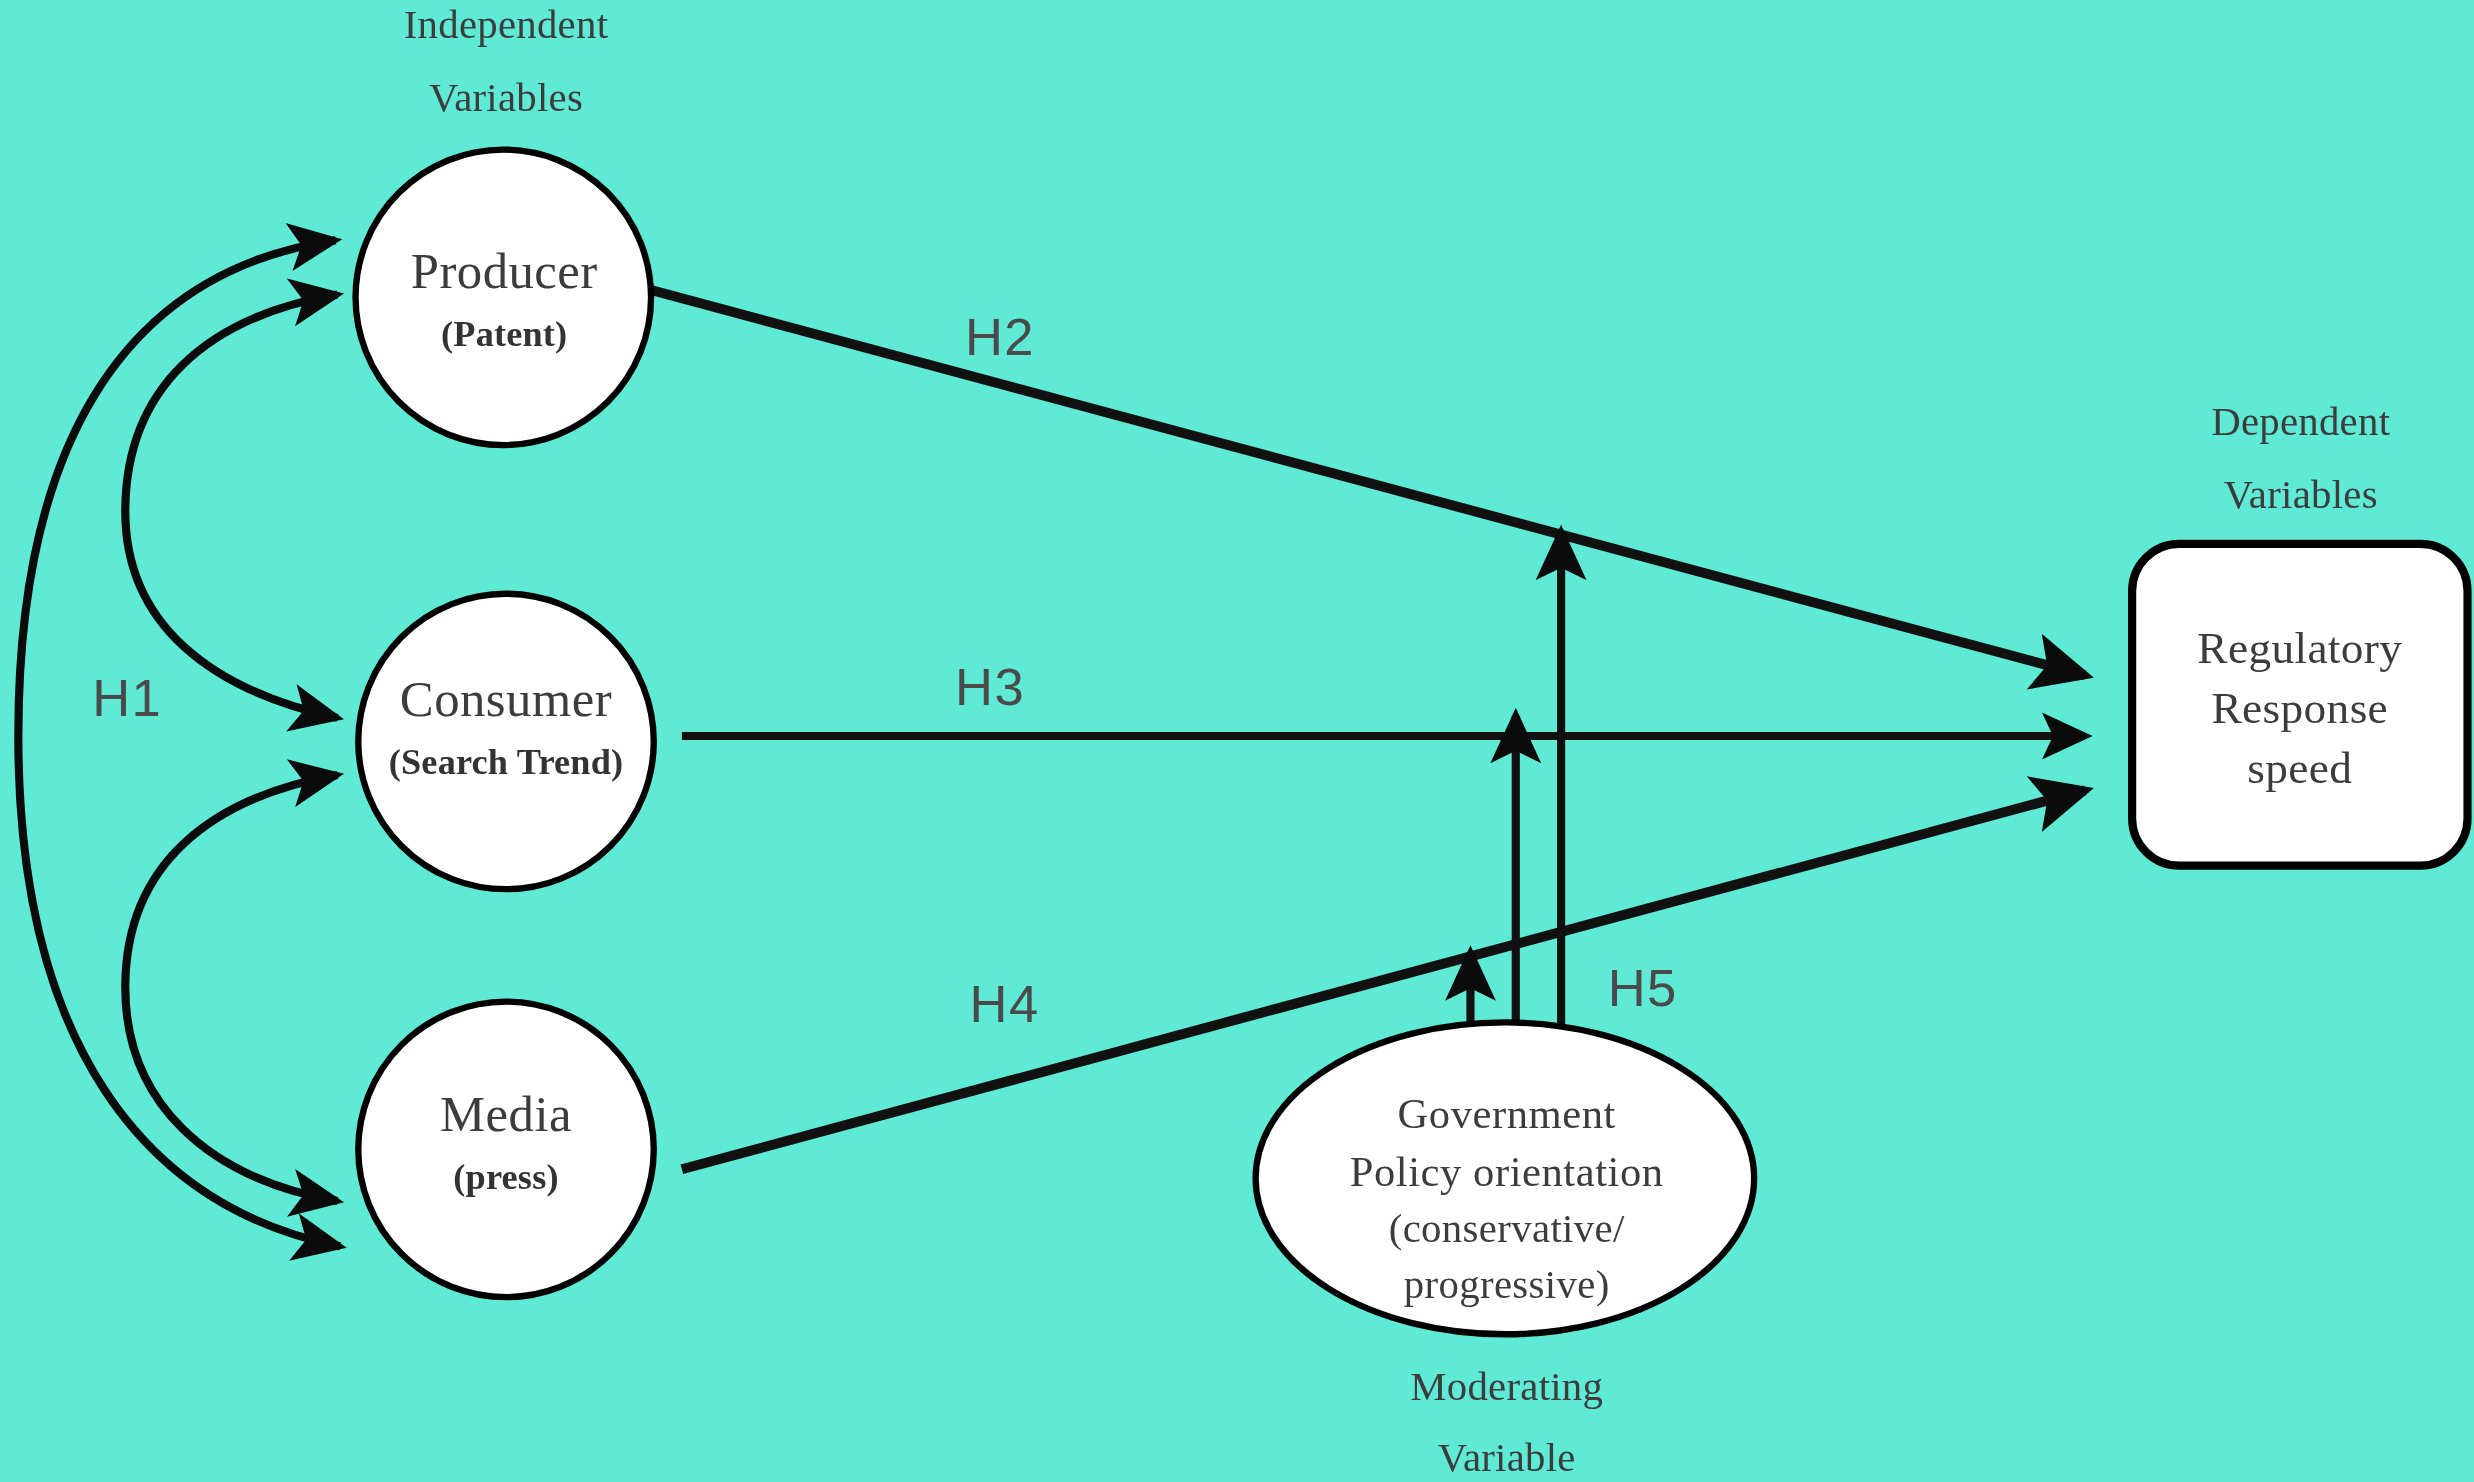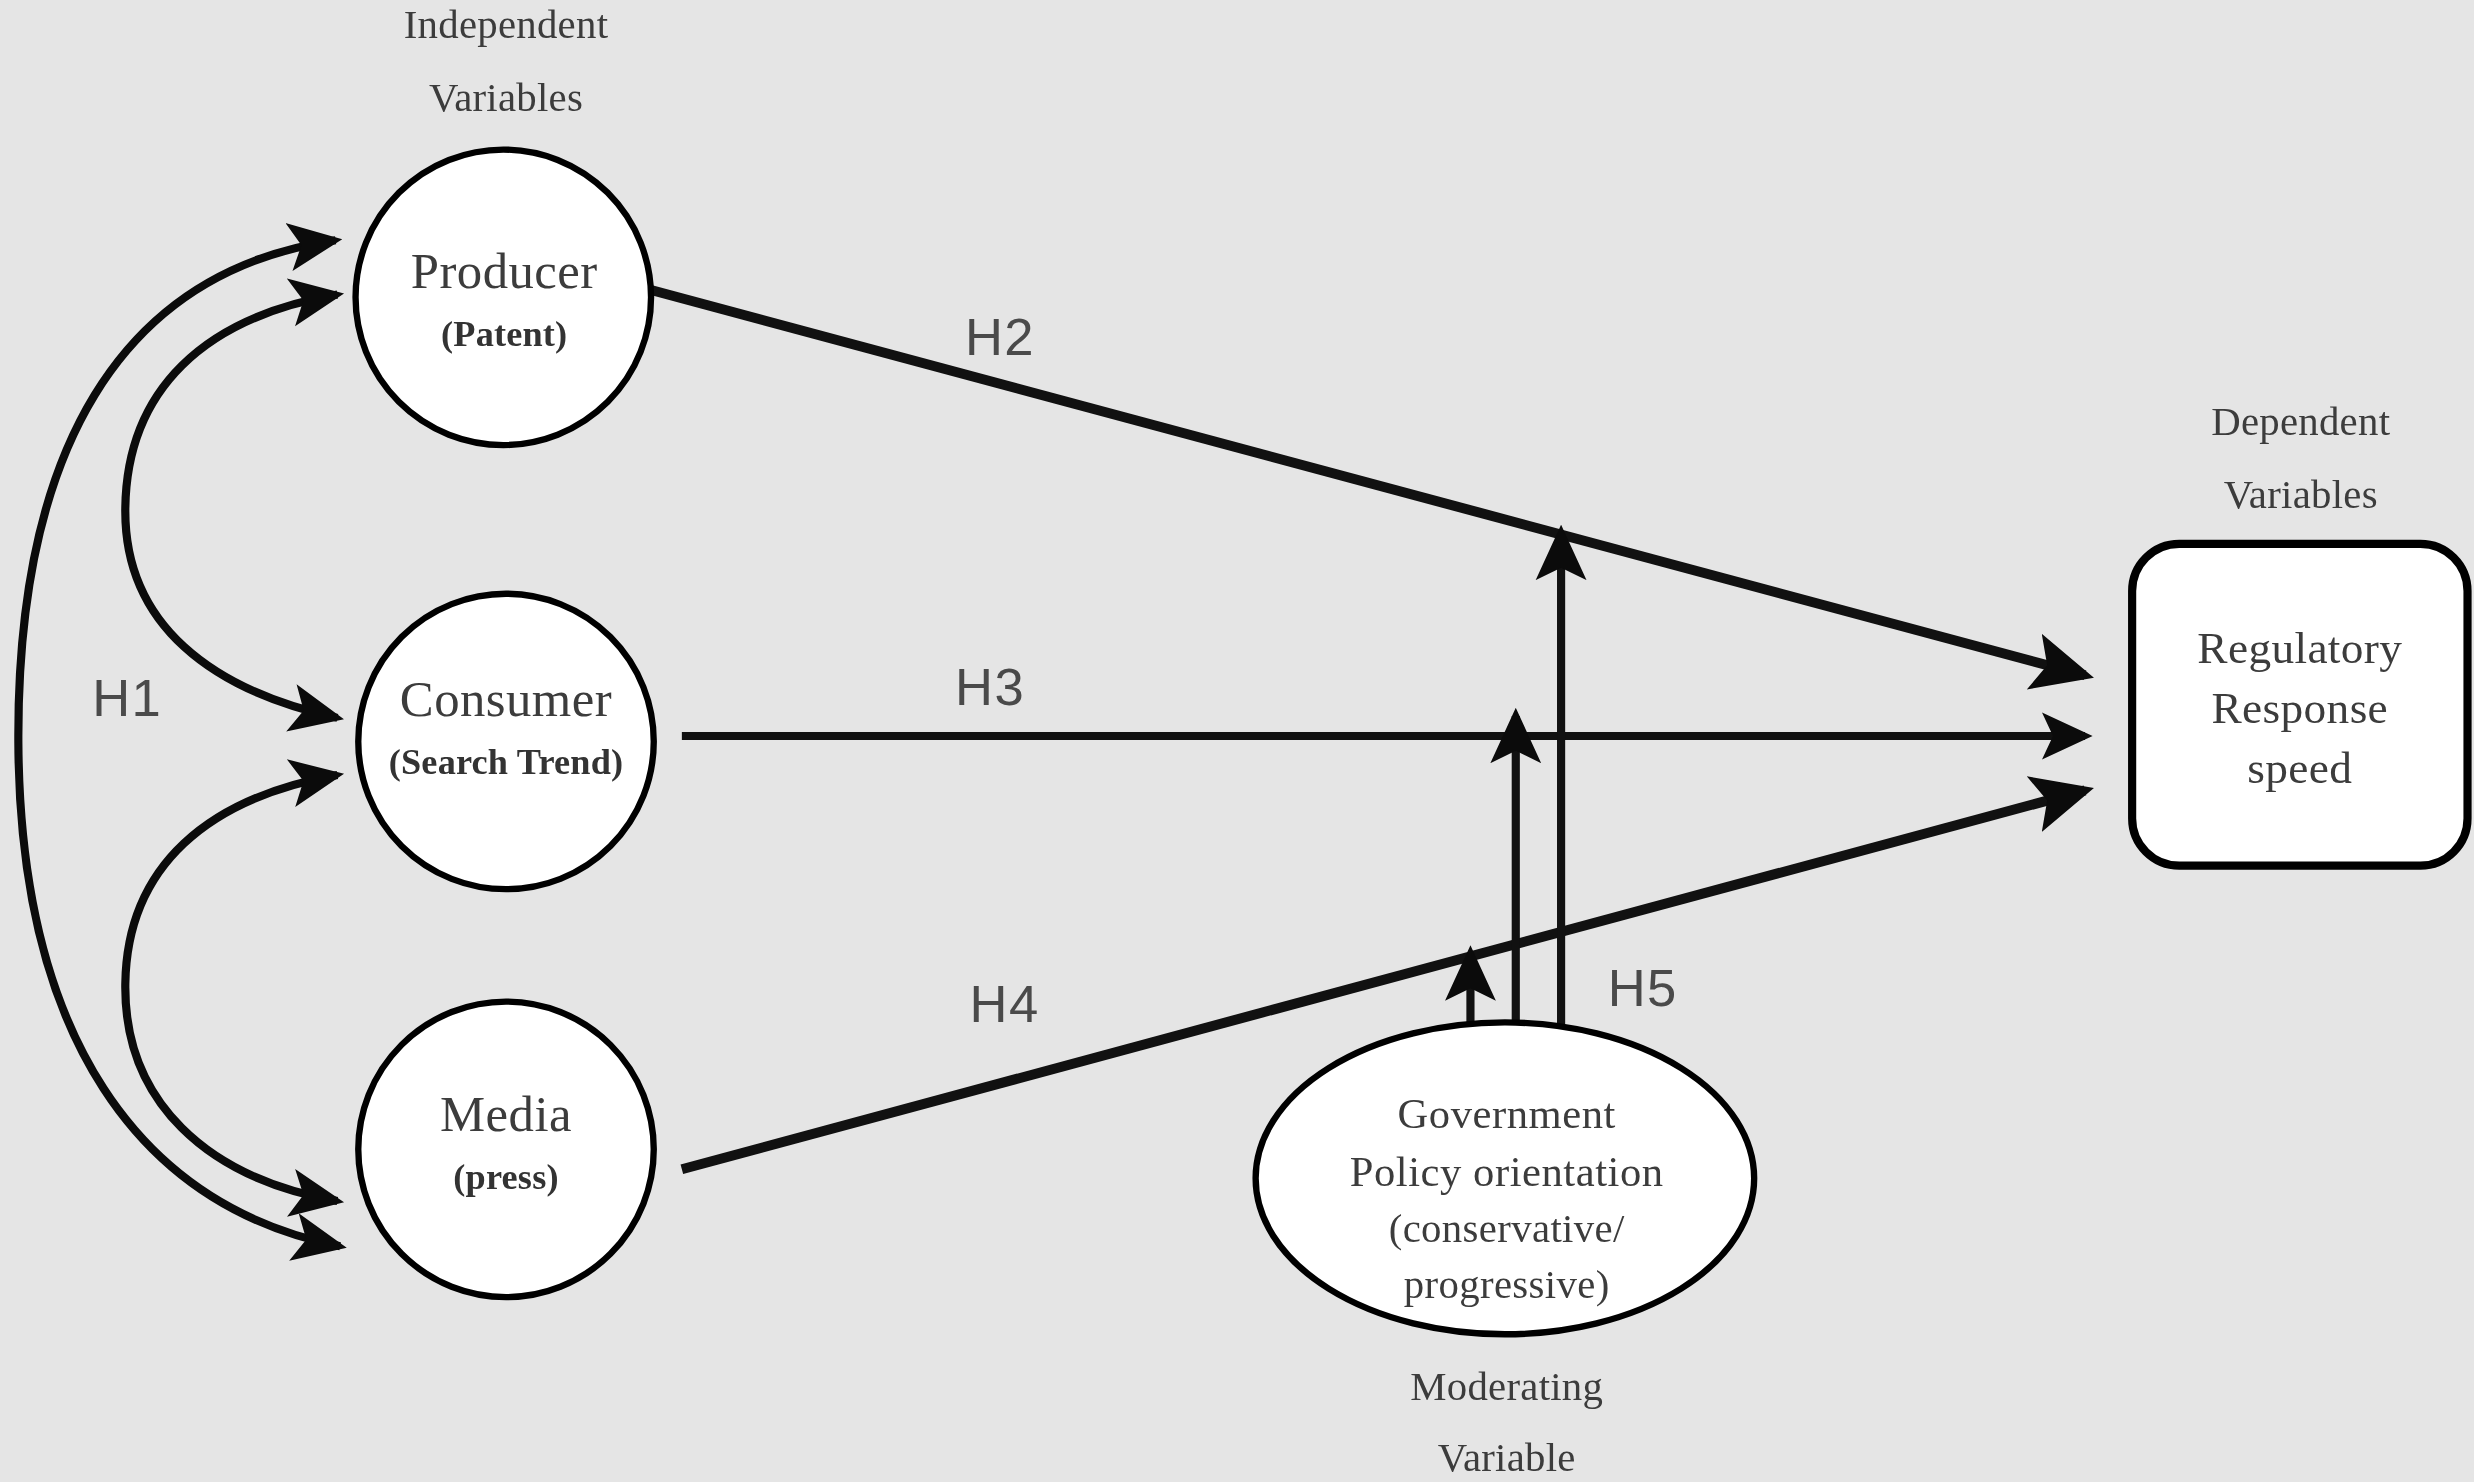--- a/index.html
+++ b/index.html
@@ -11,21 +11,21 @@
   body {
     width: 2475px;
     height: 1482px;
     overflow: hidden;
     font-family: "Liberation Serif", "DejaVu Serif", serif;
   }
   #diagram-root {
     position: relative;
     width: 2475px;
     height: 1482px;
-    background: #e5e5e5;
+    background: #5eead4;
   }
   svg#model-svg {
     display: block;
     width: 2475px;
     height: 1482px;
   }
   .node-shape {
     fill: #ffffff;
     stroke: #000000;
     stroke-width: 7;

